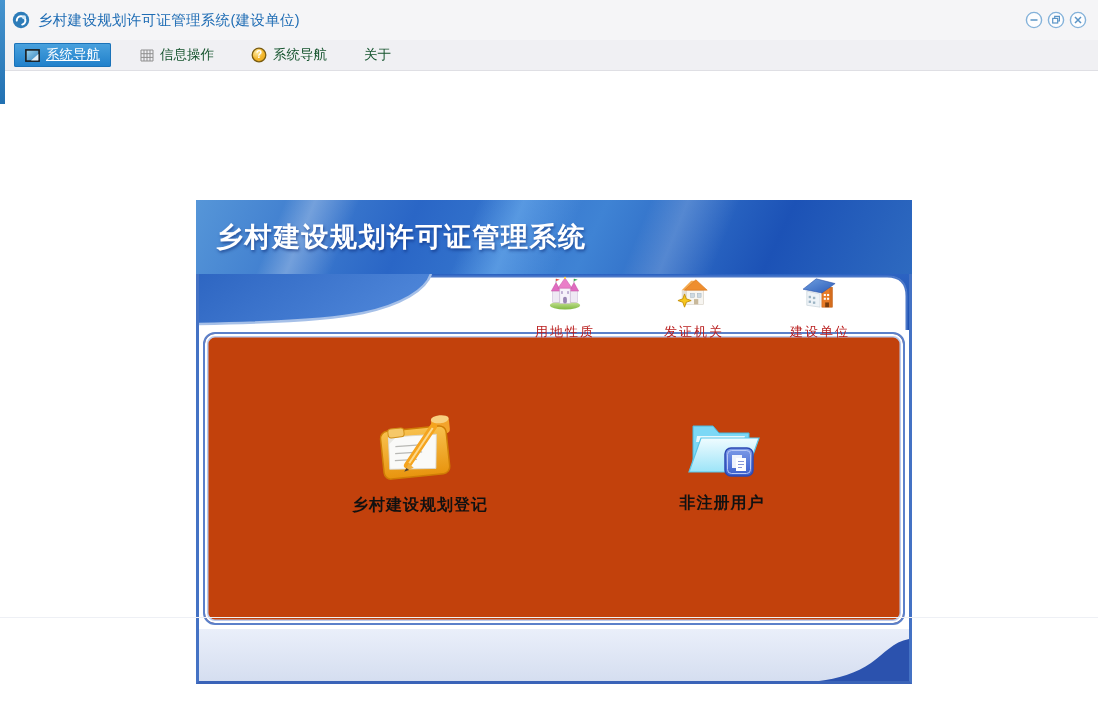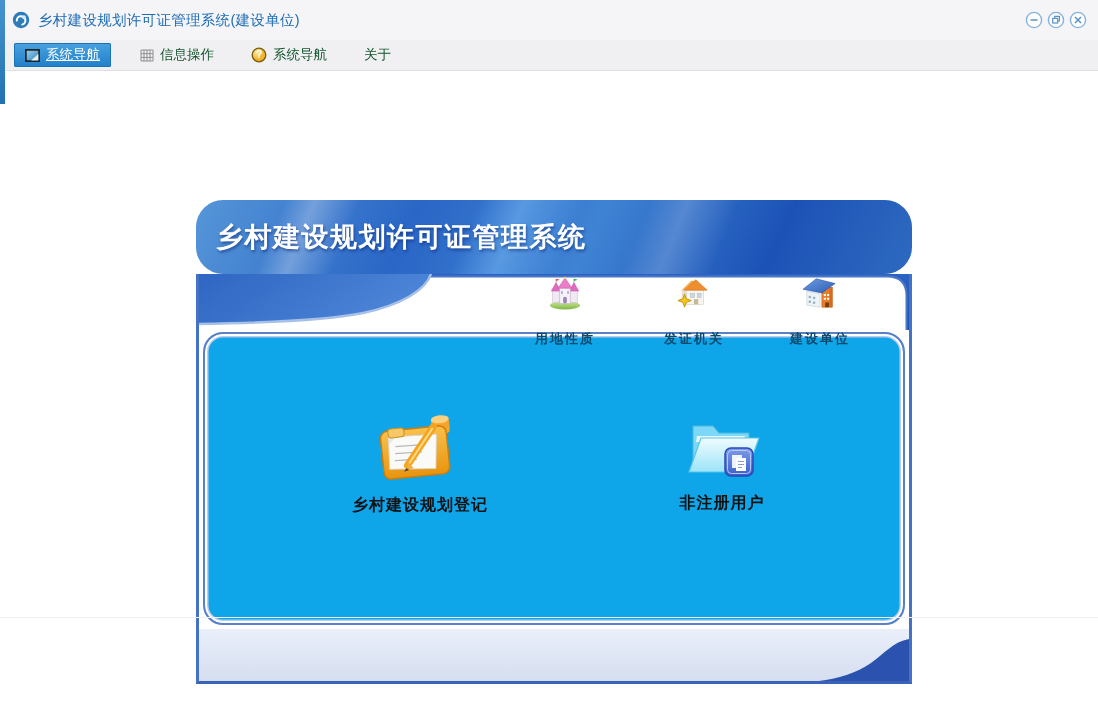--- a/index.html
+++ b/index.html
@@ -30,37 +30,37 @@
   
   .workspace { position:absolute; top:72px; left:0; right:0; bottom:0; background:#fff; }
   .bottom-line { position:absolute; top:617px; left:0; width:100%; height:1px; background:#eef0f5; }
   .panel { position:absolute; left:196px; top:128px; width:716px; height:484px; }
 
   .banner { position:absolute; top:0; left:0; width:716px; height:74px; overflow:hidden;
     background:
       linear-gradient(112deg, rgba(255,255,255,0) 12%, rgba(255,255,255,.28) 16%, rgba(255,255,255,0) 22%),
       linear-gradient(112deg, rgba(255,255,255,0) 38%, rgba(140,205,255,.40) 44%, rgba(255,255,255,0) 52%),
       linear-gradient(112deg, rgba(255,255,255,0) 61%, rgba(255,255,255,.18) 66%, rgba(255,255,255,0) 73%),
-      linear-gradient(115deg, #5696d8 0%, #2a66c6 30%, #3f83d4 55%, #1c52b6 80%, #2e6ac0 100%); border-radius: 27px; }
+      linear-gradient(115deg, #5696d8 0%, #2a66c6 30%, #3f83d4 55%, #1c52b6 80%, #2e6ac0 100%); }
   .banner-title { position:absolute; left:20px; top:50%; transform:translateY(-50%);
                   font-size:27px; font-weight:bold; color:#fff; letter-spacing:1.5px;
                   text-shadow:1px 2px 3px rgba(8,35,110,.55); white-space:nowrap; }
 
   .panel-body { position:absolute; top:74px; left:0; width:716px; height:410px; background:#fff;
                 border-left:3px solid #4472c4; border-right:3px solid #4472c4;
                 border-bottom:3px solid #3a63b8; }
   .strip { position:absolute; top:0; left:0; width:710px; height:56px; }
   .strip-bg { position:absolute; top:0; left:0; width:710px; height:56px; }
   .tab { position:absolute; top:2px; width:90px; height:54px; text-align:center;
          cursor:pointer; z-index:2; }
   .tab-icon { height:34px; display:inline-block; }
-  .tab-label { font-size:13px; font-weight:bold; color:#0c4a6e; letter-spacing:2px; margin-top:16px; }
+  .tab-label { font-size:13px; font-weight:normal; color:#b91c1c; letter-spacing:2px; margin-top:9px; }
 
   .content-box { position:absolute; top:58px; left:4px; width:702px; height:293px;
-                 background:#0ea5e9; border:2px solid #5b80ca; border-radius:20px;
+                 background:#c2410c; border:2px solid #5b80ca; border-radius:12px;
                  box-shadow:inset 0 0 0 2px #ffffff, inset 0 0 0 3.5px #bccaec; }
   .action { position:absolute; top:80px; width:150px; text-align:center; cursor:pointer; }
   .action-icon { display:block; margin:0 auto; }
   .action-label { font-size:16px; font-weight:bold; color:#111; letter-spacing:1px; margin-top:7px;
                   white-space:nowrap; }
 
   .footer { position:absolute; left:0; right:0; bottom:0; height:52px;
             background:linear-gradient(180deg,#eaeffa 0%, #d5def0 100%); overflow:hidden; }
   .wave { position:absolute; right:0; bottom:0; display:block; }
 </style>

